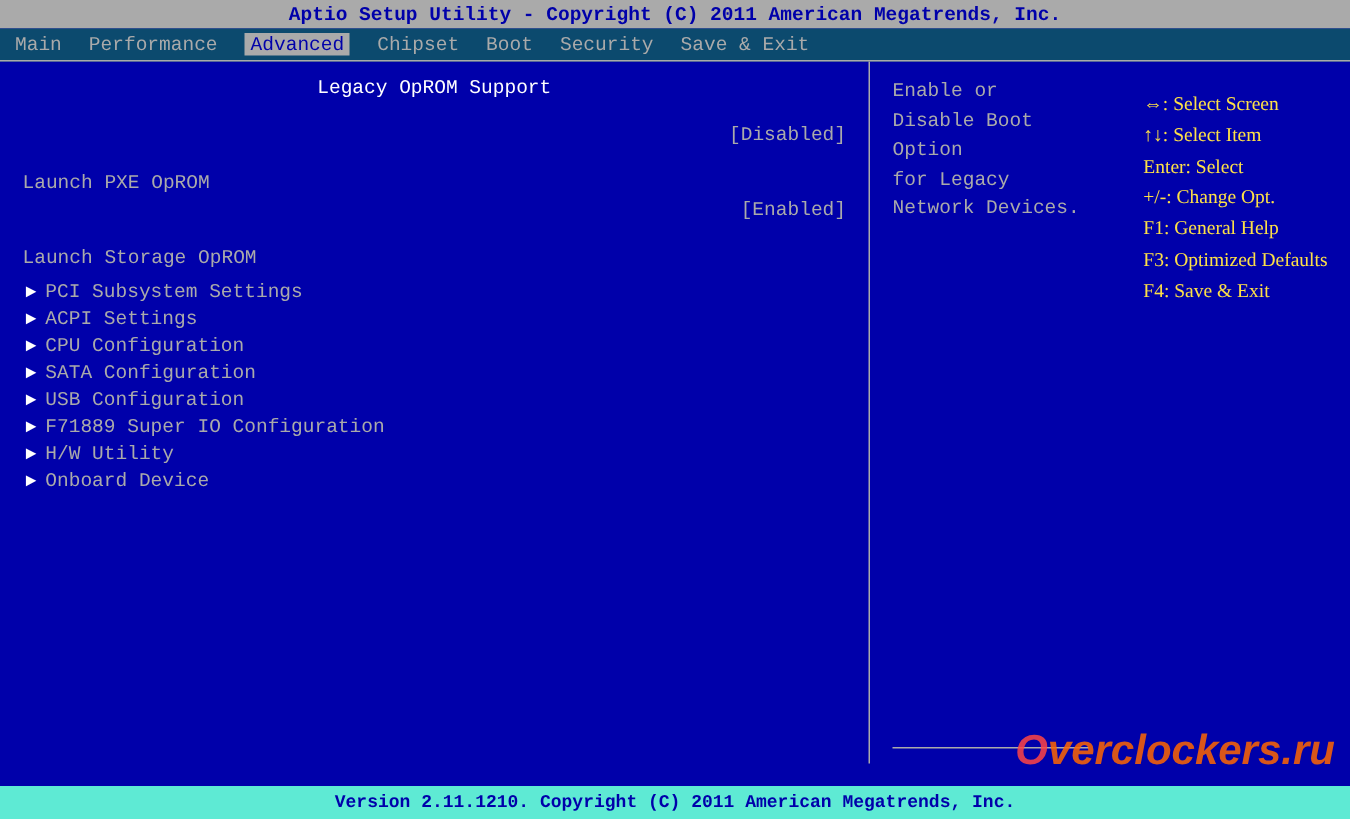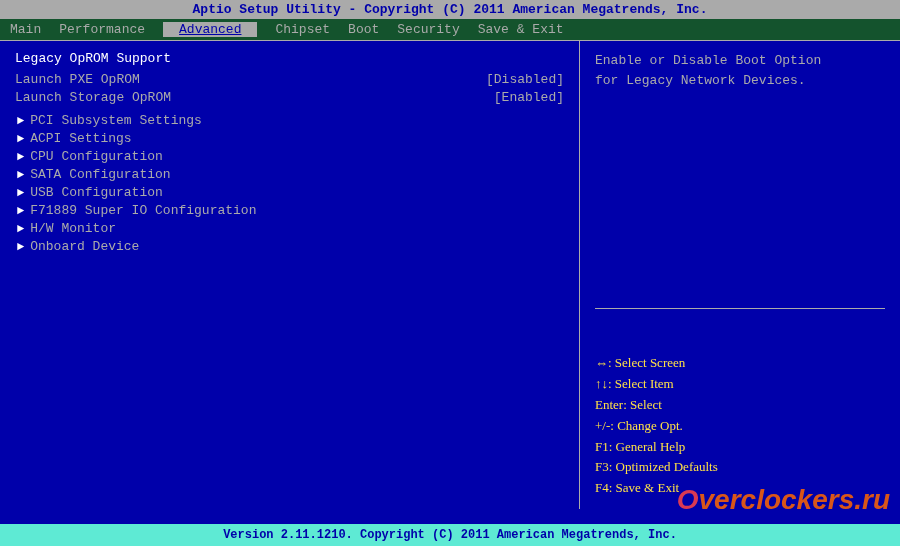--- a/index.html
+++ b/index.html
@@ -18,69 +18,70 @@
       background: #aaaaaa;
       color: #0000aa;
       text-align: center;
       padding: 2px 0;
       font-weight: bold;
       font-size: 13px;
     }
 
     
     #menu-bar {
-      background: #14532d;
+      background: #0c4a6e;
       color: #aaaaaa;
       display: flex;
       gap: 18px;
       padding: 3px 10px;
       font-size: 13px;
       border-bottom: 1px solid #aaaaaa;
       align-items: center;
     }
     .menu-item {
       cursor: pointer;
       color: #aaaaaa;
     }
     .menu-item.active {
       background: #aaaaaa;
       color: #0000aa;
-      padding: 0 16px;
-      text-decoration: underline;
+      padding: 0 4px;
     }
 
     
     #main-content {
       display: flex;
       height: calc(546px - 28px - 24px - 26px);
     }
 
     
     #left-panel {
       flex: 0 0 580px;
       padding: 10px 15px;
       border-right: 1px solid #aaaaaa;
       color: #aaaaaa;
     }
 
     .section-title {
       color: #ffffff;
-      margin-bottom: 6px;
-      font-size: 13px;
+      margin-bottom: 16px;
+      font-size: 13px;
+      text-align: center;
     }
 
     .setting-row {
       display: flex;
       justify-content: space-between;
       margin-bottom: 3px;
       font-size: 13px;
       padding-left: 0;
     }
     .setting-label {
       color: #aaaaaa;
+      margin-top: 32px;
     }
     .setting-value {
       color: #aaaaaa;
     }
 
     .menu-entry {
       display: flex;
       align-items: center;
       margin-bottom: 3px;
       cursor: pointer;
@@ -99,21 +100,21 @@
 
     .separator {
       margin: 8px 0;
     }
 
     
     #right-panel {
       flex: 1;
       padding: 10px 15px;
       display: flex;
-      flex-direction: column;
+      flex-direction: row;
       justify-content: space-between;
       gap: 36px;
     }
 
     #help-text {
       color: #aaaaaa;
       font-size: 13px;
       line-height: 1.5;
       border-bottom: 1px solid #aaaaaa;
       padding-bottom: 10px;
@@ -206,21 +207,21 @@
     <div class="menu-entry">
       <span class="arrow">►</span>
       <span>USB Configuration</span>
     </div>
     <div class="menu-entry">
       <span class="arrow">►</span>
       <span>F71889 Super IO Configuration</span>
     </div>
     <div class="menu-entry">
       <span class="arrow">►</span>
-      <span>H/W Monitor</span>
+      <span>H/W Utility</span>
     </div>
     <div class="menu-entry">
       <span class="arrow">►</span>
       <span>Onboard Device</span>
     </div>
   </div>
 
   <div id="right-panel">
     <div id="help-text">
       Enable or Disable Boot Option<br>for Legacy Network Devices.

